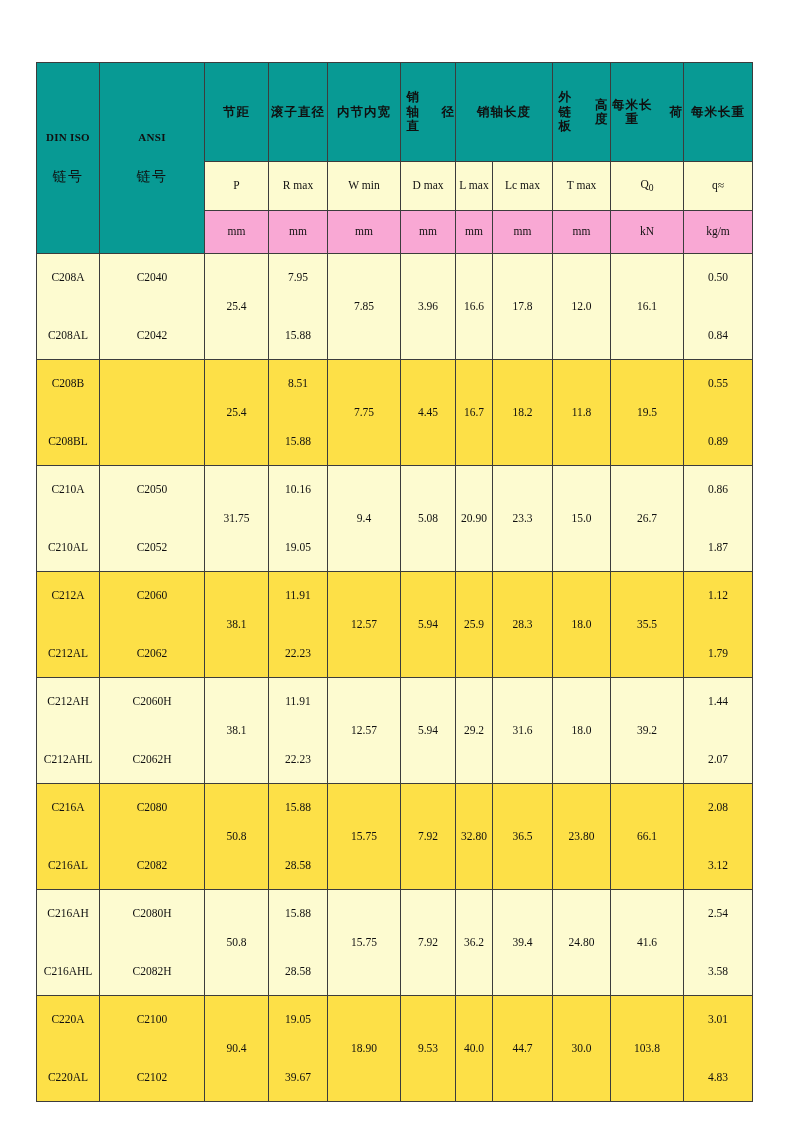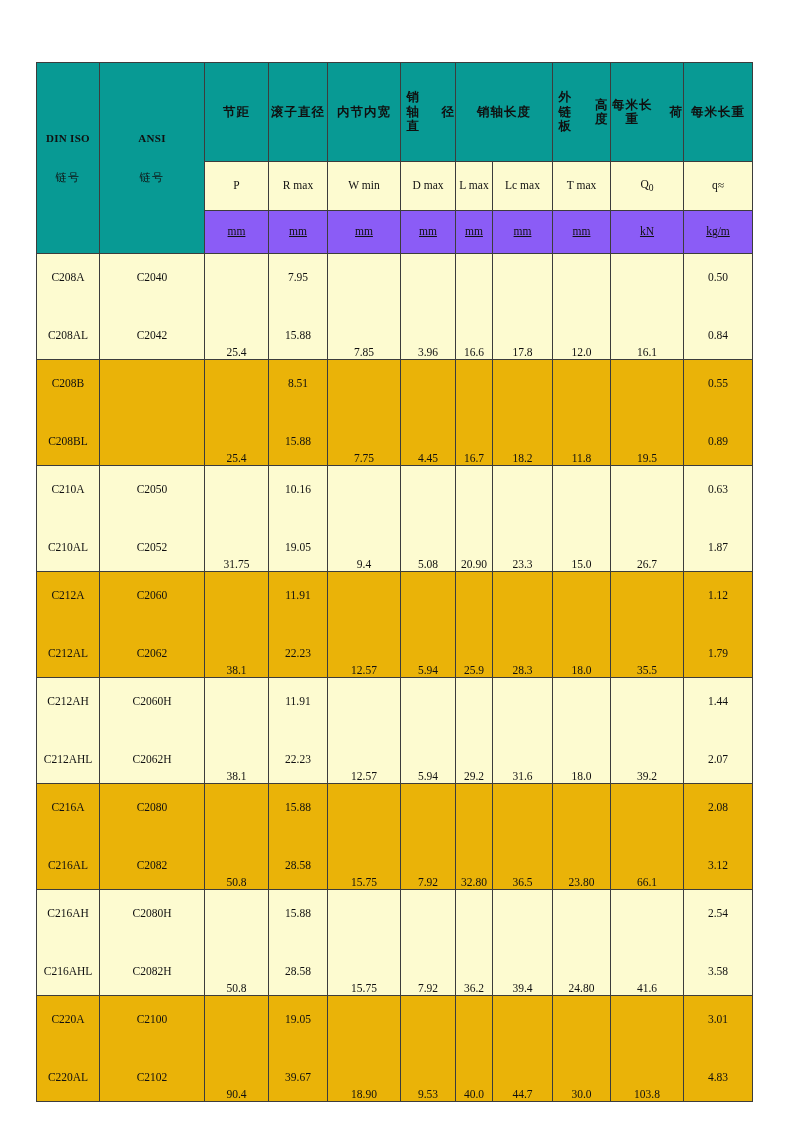--- a/index.html
+++ b/index.html
@@ -54,75 +54,74 @@
     font-size: 12.5px;
     letter-spacing: 1px;
   }
   td.h-sym {
     background: #fdfbd0;
     color: #101010;
     font-size: 12px;
     height: 48px;
   }
   td.h-unit {
-    background: #8b5cf6;
+    background: #f9a8d4;
     color: #101010;
     font-size: 11px;
     height: 42px;
-    text-decoration: underline;
   }
 
   
   .stack {
     display: flex;
     flex-direction: column;
     justify-content: center;
     align-items: center;
     height: 100%;
     gap: 26px;
   }
   .stack .l1 { font-weight: bold; font-size: 11px; letter-spacing: .3px; }
-  .stack .l2 { font-size: 11px; letter-spacing: 1.5px; font-weight: normal; }
+  .stack .l2 { font-size: 14px; letter-spacing: 1.5px; font-weight: normal; }
 
   
   .cjkstack {
     display: flex;
     flex-direction: row;
     justify-content: center;
     align-items: center;
     height: 100%;
     gap: 16px;
     font-size: 12.5px;
     letter-spacing: 1px;
   }
 
   
   tr.band-y td { background: #fdfbd0; }
-  tr.band-b td { background: #eab308; }
+  tr.band-b td { background: #fde047; }
 
   td.cell {
     height: 105px;
   }
   td.cell.pair {
     
     padding: 0;
   }
   .pairbox {
     display: flex;
     flex-direction: column;
     justify-content: space-between;
     align-items: center;
     height: 100%;
     box-sizing: border-box;
     padding: 17px 0 17px 0;
   }
   .pairbox span { display: block; }
   td.cell .single {
     display: flex;
-    align-items: flex-end;
+    align-items: center;
     justify-content: center;
     height: 100%;
   }
 
   td.code { font-size: 11.5px; margin-left: 21px; }
 </style>
 </head>
 <body>
 
 <div id="sheet">
@@ -378,21 +377,21 @@
               <span>15.0</span>
             </div>
           </td>
           <td class="cell">
             <div class="single">
               <span>26.7</span>
             </div>
           </td>
           <td class="cell pair code">
             <div class="pairbox">
-              <span>0.63</span>
+              <span>0.86</span>
               <span>1.87</span>
             </div>
           </td>
         </tr>
         <tr class="band-b">
           <td class="cell pair code">
             <div class="pairbox">
               <span>C212A</span>
               <span>C212AL</span>
             </div>

